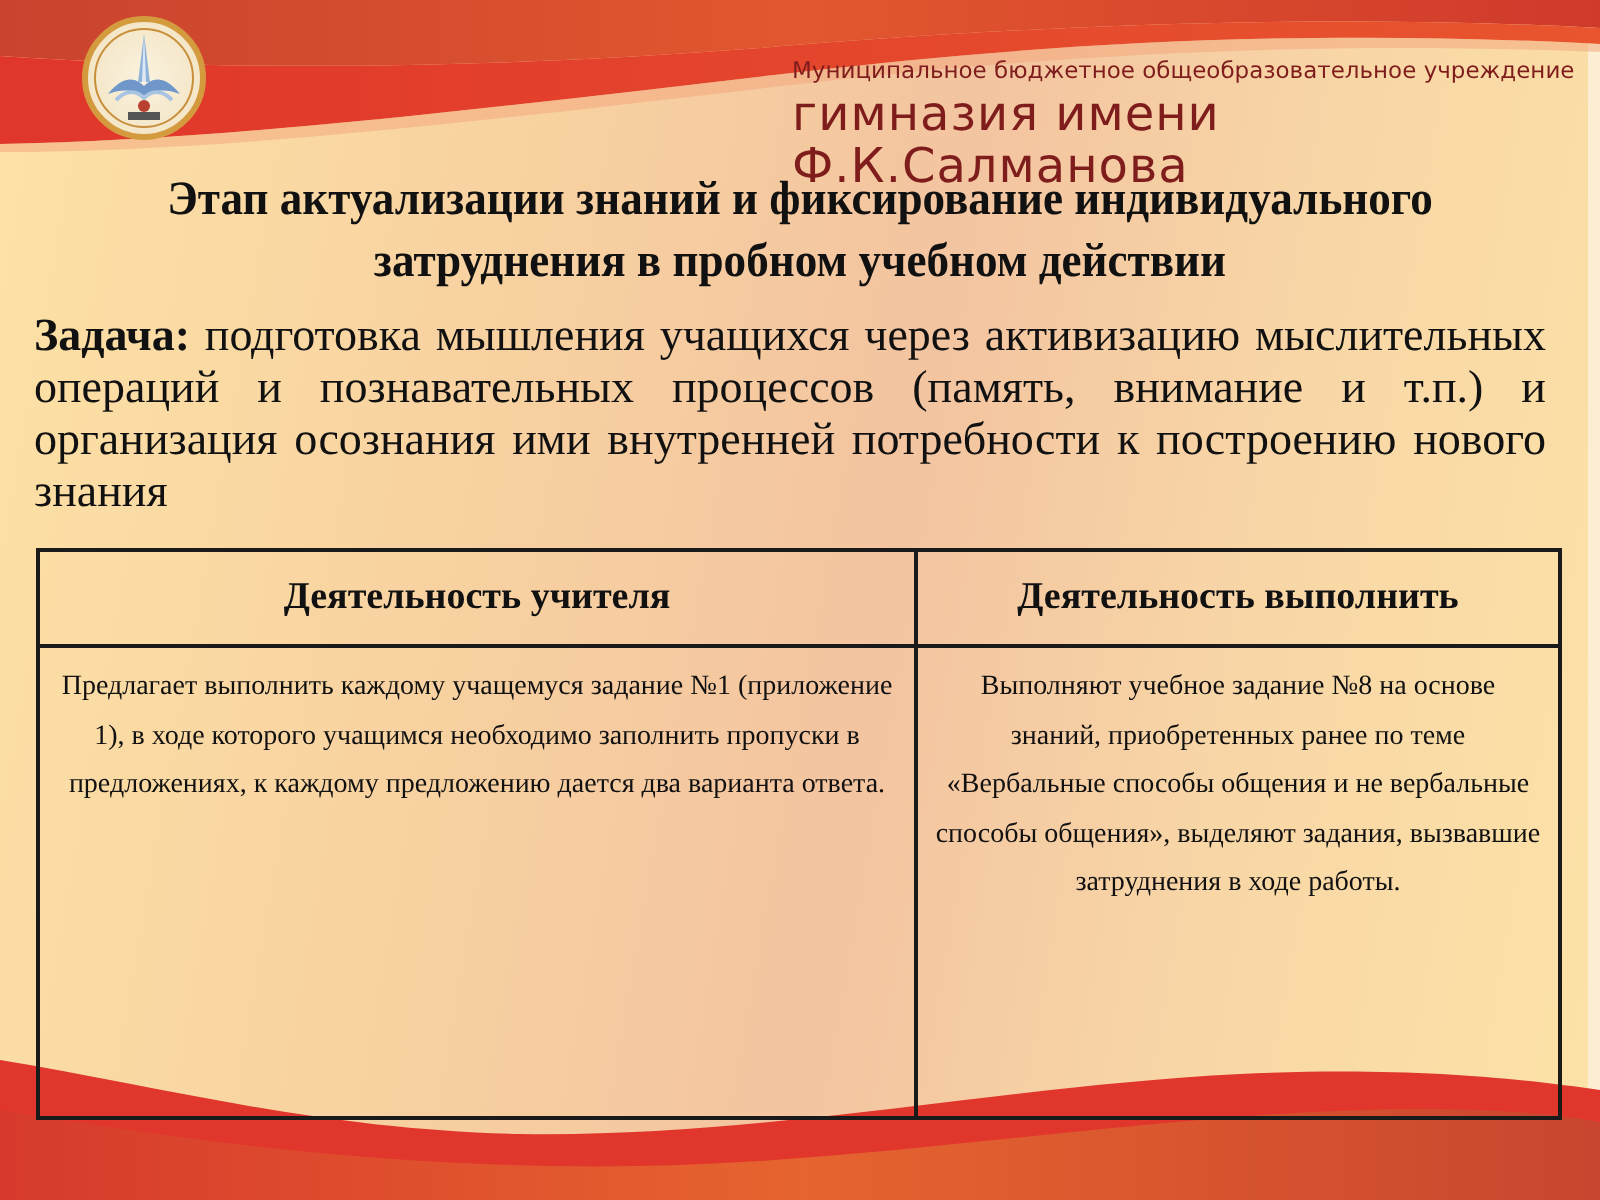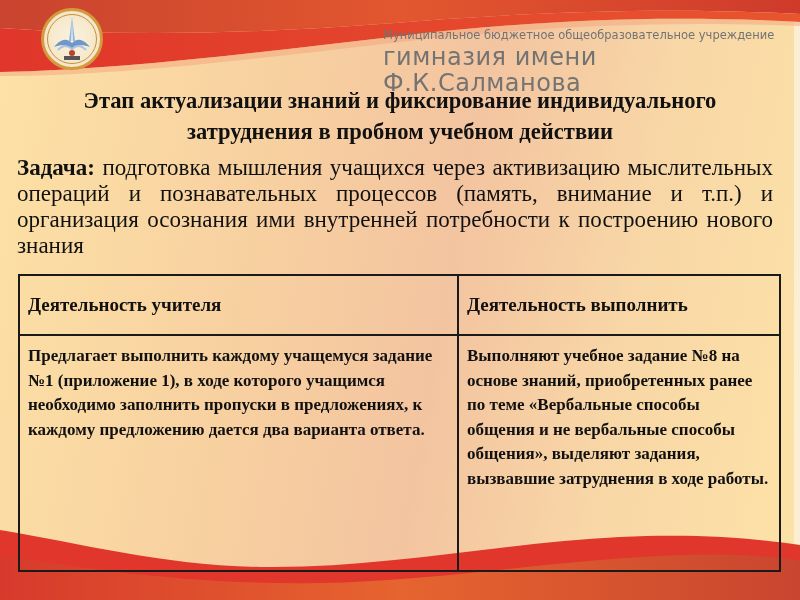--- a/index.html
+++ b/index.html
@@ -22,22 +22,22 @@
     background: radial-gradient(circle, #fbf3df 0%, #f4e6c8 70%);
     border: 3px solid #d49a3e;
     box-sizing: border-box;
   }
   .logo-ring {
     position: absolute; left: 3px; top: 3px; right: 3px; bottom: 3px;
     border-radius: 50%; border: 1px solid #c98f3a;
   }
 
   .org-block {
-    position: absolute; left: 383px; top: 28px; width: 400px;
-    font-family: "DejaVu Sans", sans-serif; color: #737373;
+    position: absolute; left: 396px; top: 28px; width: 400px;
+    font-family: "DejaVu Sans", sans-serif; color: #7f1d1d;
   }
   .org-sub { font-size: 11.5px; letter-spacing: 0px; line-height: 14px; }
   .org-name { font-size: 24px; letter-spacing: 0.5px; line-height: 26px; margin-top: 2px; }
 
   .title {
     position: absolute; left: 20px; top: 85px; width: 760px;
     text-align: center; font-weight: bold; font-size: 24px; line-height: 31px;
     font-family: "Liberation Serif", serif;
     transform: scaleX(0.94); transform-origin: center top;
   }
@@ -47,30 +47,29 @@
     font-size: 23px; line-height: 26px; text-align: justify;
   }
   .task b { font-weight: bold; }
 
   table.activity {
     position: absolute; left: 18px; top: 274px; width: 763px;
     border-collapse: collapse;
     font-family: "Liberation Serif", serif;
   }
   table.activity th, table.activity td {
-    border: 2px solid #1a1a1a; vertical-align: top; text-align: left;
-    padding: 6px 8px;
+    border: 2px solid #1a1a1a; vertical-align: top; text-align: center;
+    padding: 0 8px;
   }
   table.activity th {
     height: 46px; font-weight: bold; font-size: 19px; vertical-align: middle;
   }
   table.activity td {
-    font-size: 17px; line-height: 24.5px; padding-top: 8px; padding-bottom: 6px;
+    font-size: 14px; line-height: 24.5px; padding-top: 8px; padding-bottom: 6px;
     height: 220px;
-    font-weight: bold;
   }
   .col-teacher { width: 421px; }
 </style>
 </head>
 <body>
 
 <div class="right-edge"></div>
 
 <svg class="top-wave" viewBox="0 0 800 90" preserveAspectRatio="none">
   <defs>

